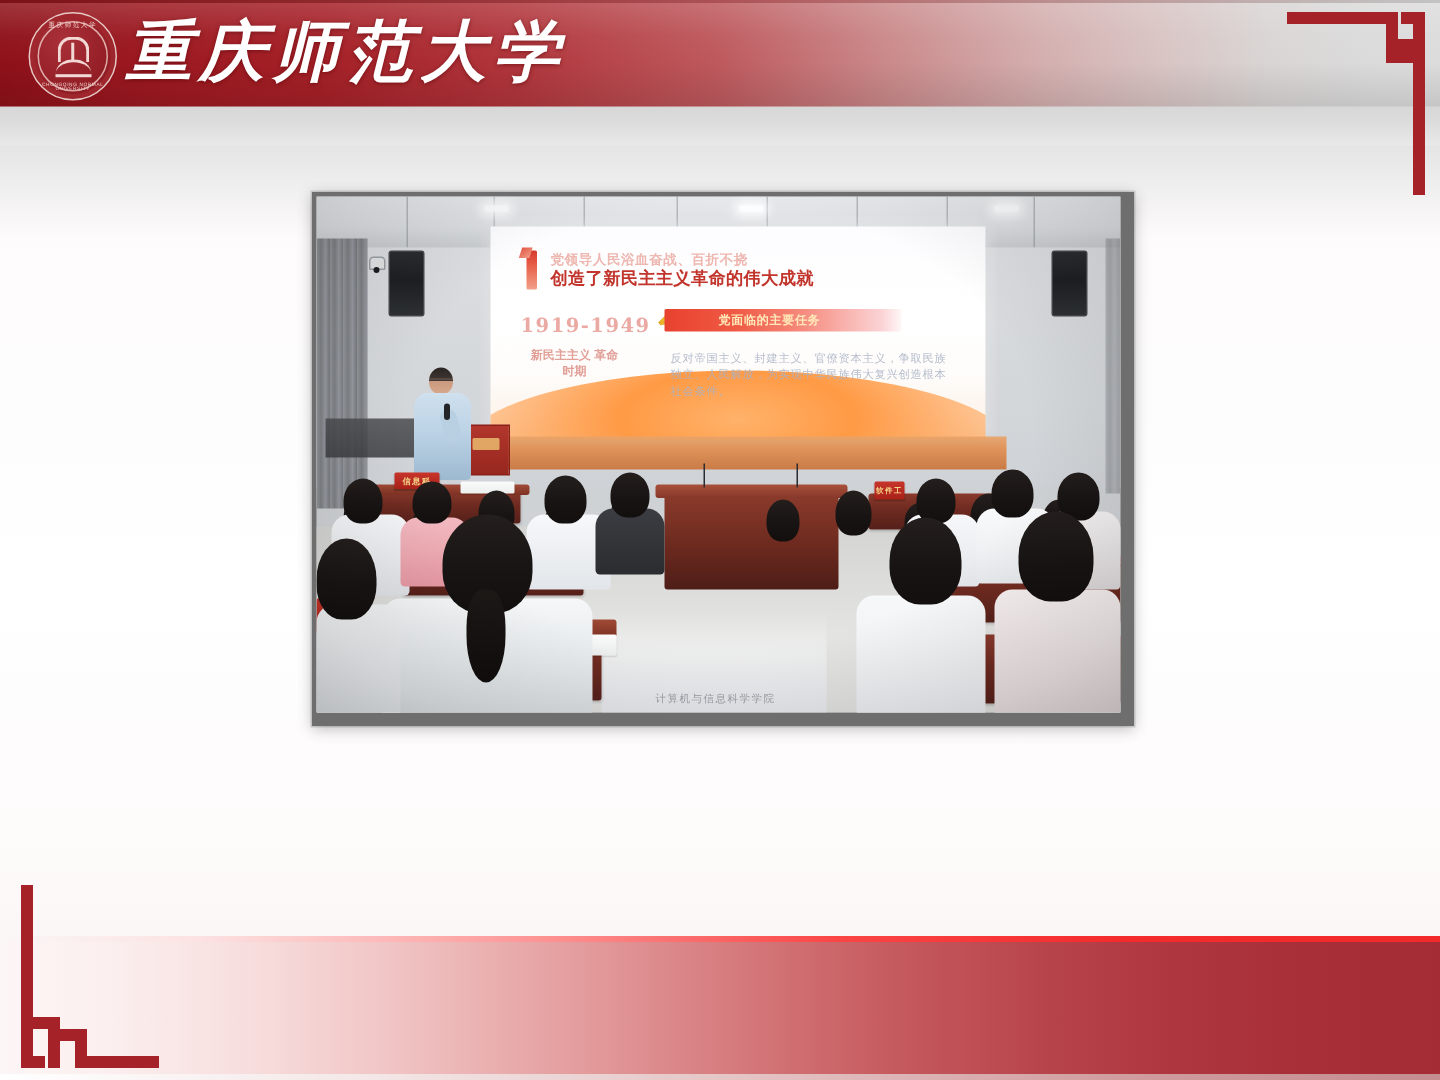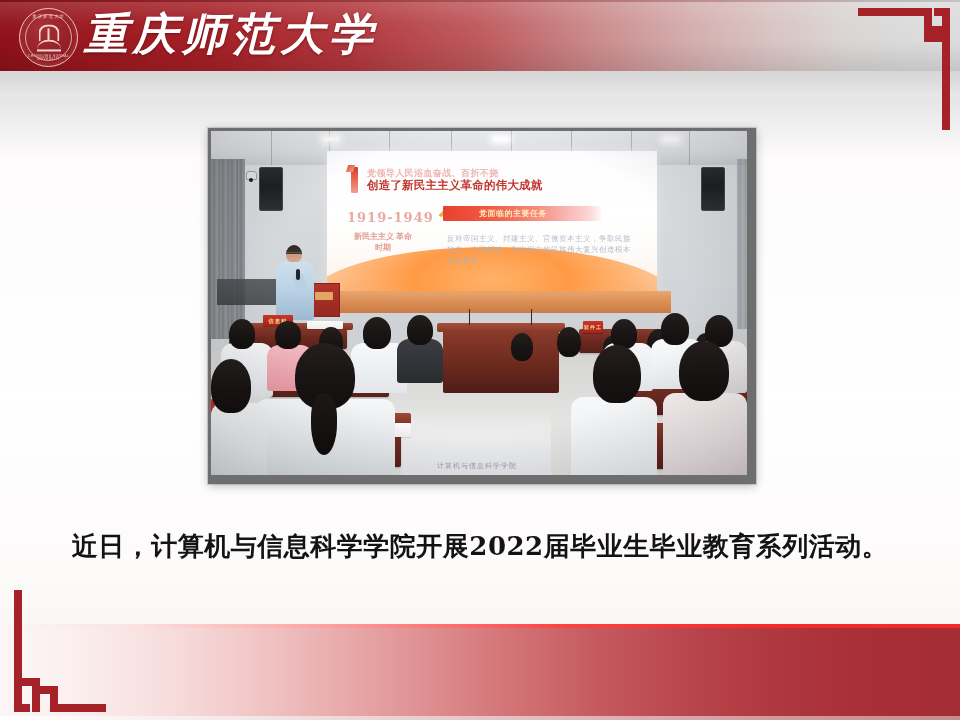--- a/index.html
+++ b/index.html
@@ -683,21 +683,20 @@
       <div class="body-shirt" style="left:360px;top:266px;width:86px;height:80px;background:linear-gradient(180deg,#f7f8f9 0%,#e8ebed 100%);"></div>
       <div class="head" style="left:382px;top:214px;width:48px;height:58px;"></div>
 
       <div class="body-shirt" style="left:452px;top:262px;width:84px;height:84px;background:linear-gradient(180deg,#f6eff0 0%,#e6dcde 100%);"></div>
       <div class="head" style="left:468px;top:210px;width:50px;height:60px;"></div>
 
       <div class="photo-vignette"></div>
     </div>
   </div>
 
-  <div class="caption">近日，计算机与信息科学学院开展2022届毕业生毕业教育系列活动。</div>
 
   <div class="footer-hiline"></div>
   <div class="footer-band"></div>
   <div class="footer-bottomline"></div>
 
   <div class="corner-bl">
     <svg width="92" height="122" viewBox="0 0 92 122" xmlns="http://www.w3.org/2000/svg">
       <g fill="#a62229">
         <rect x="0" y="0" width="8" height="96"></rect>
         <rect x="0" y="88" width="26" height="8"></rect>

